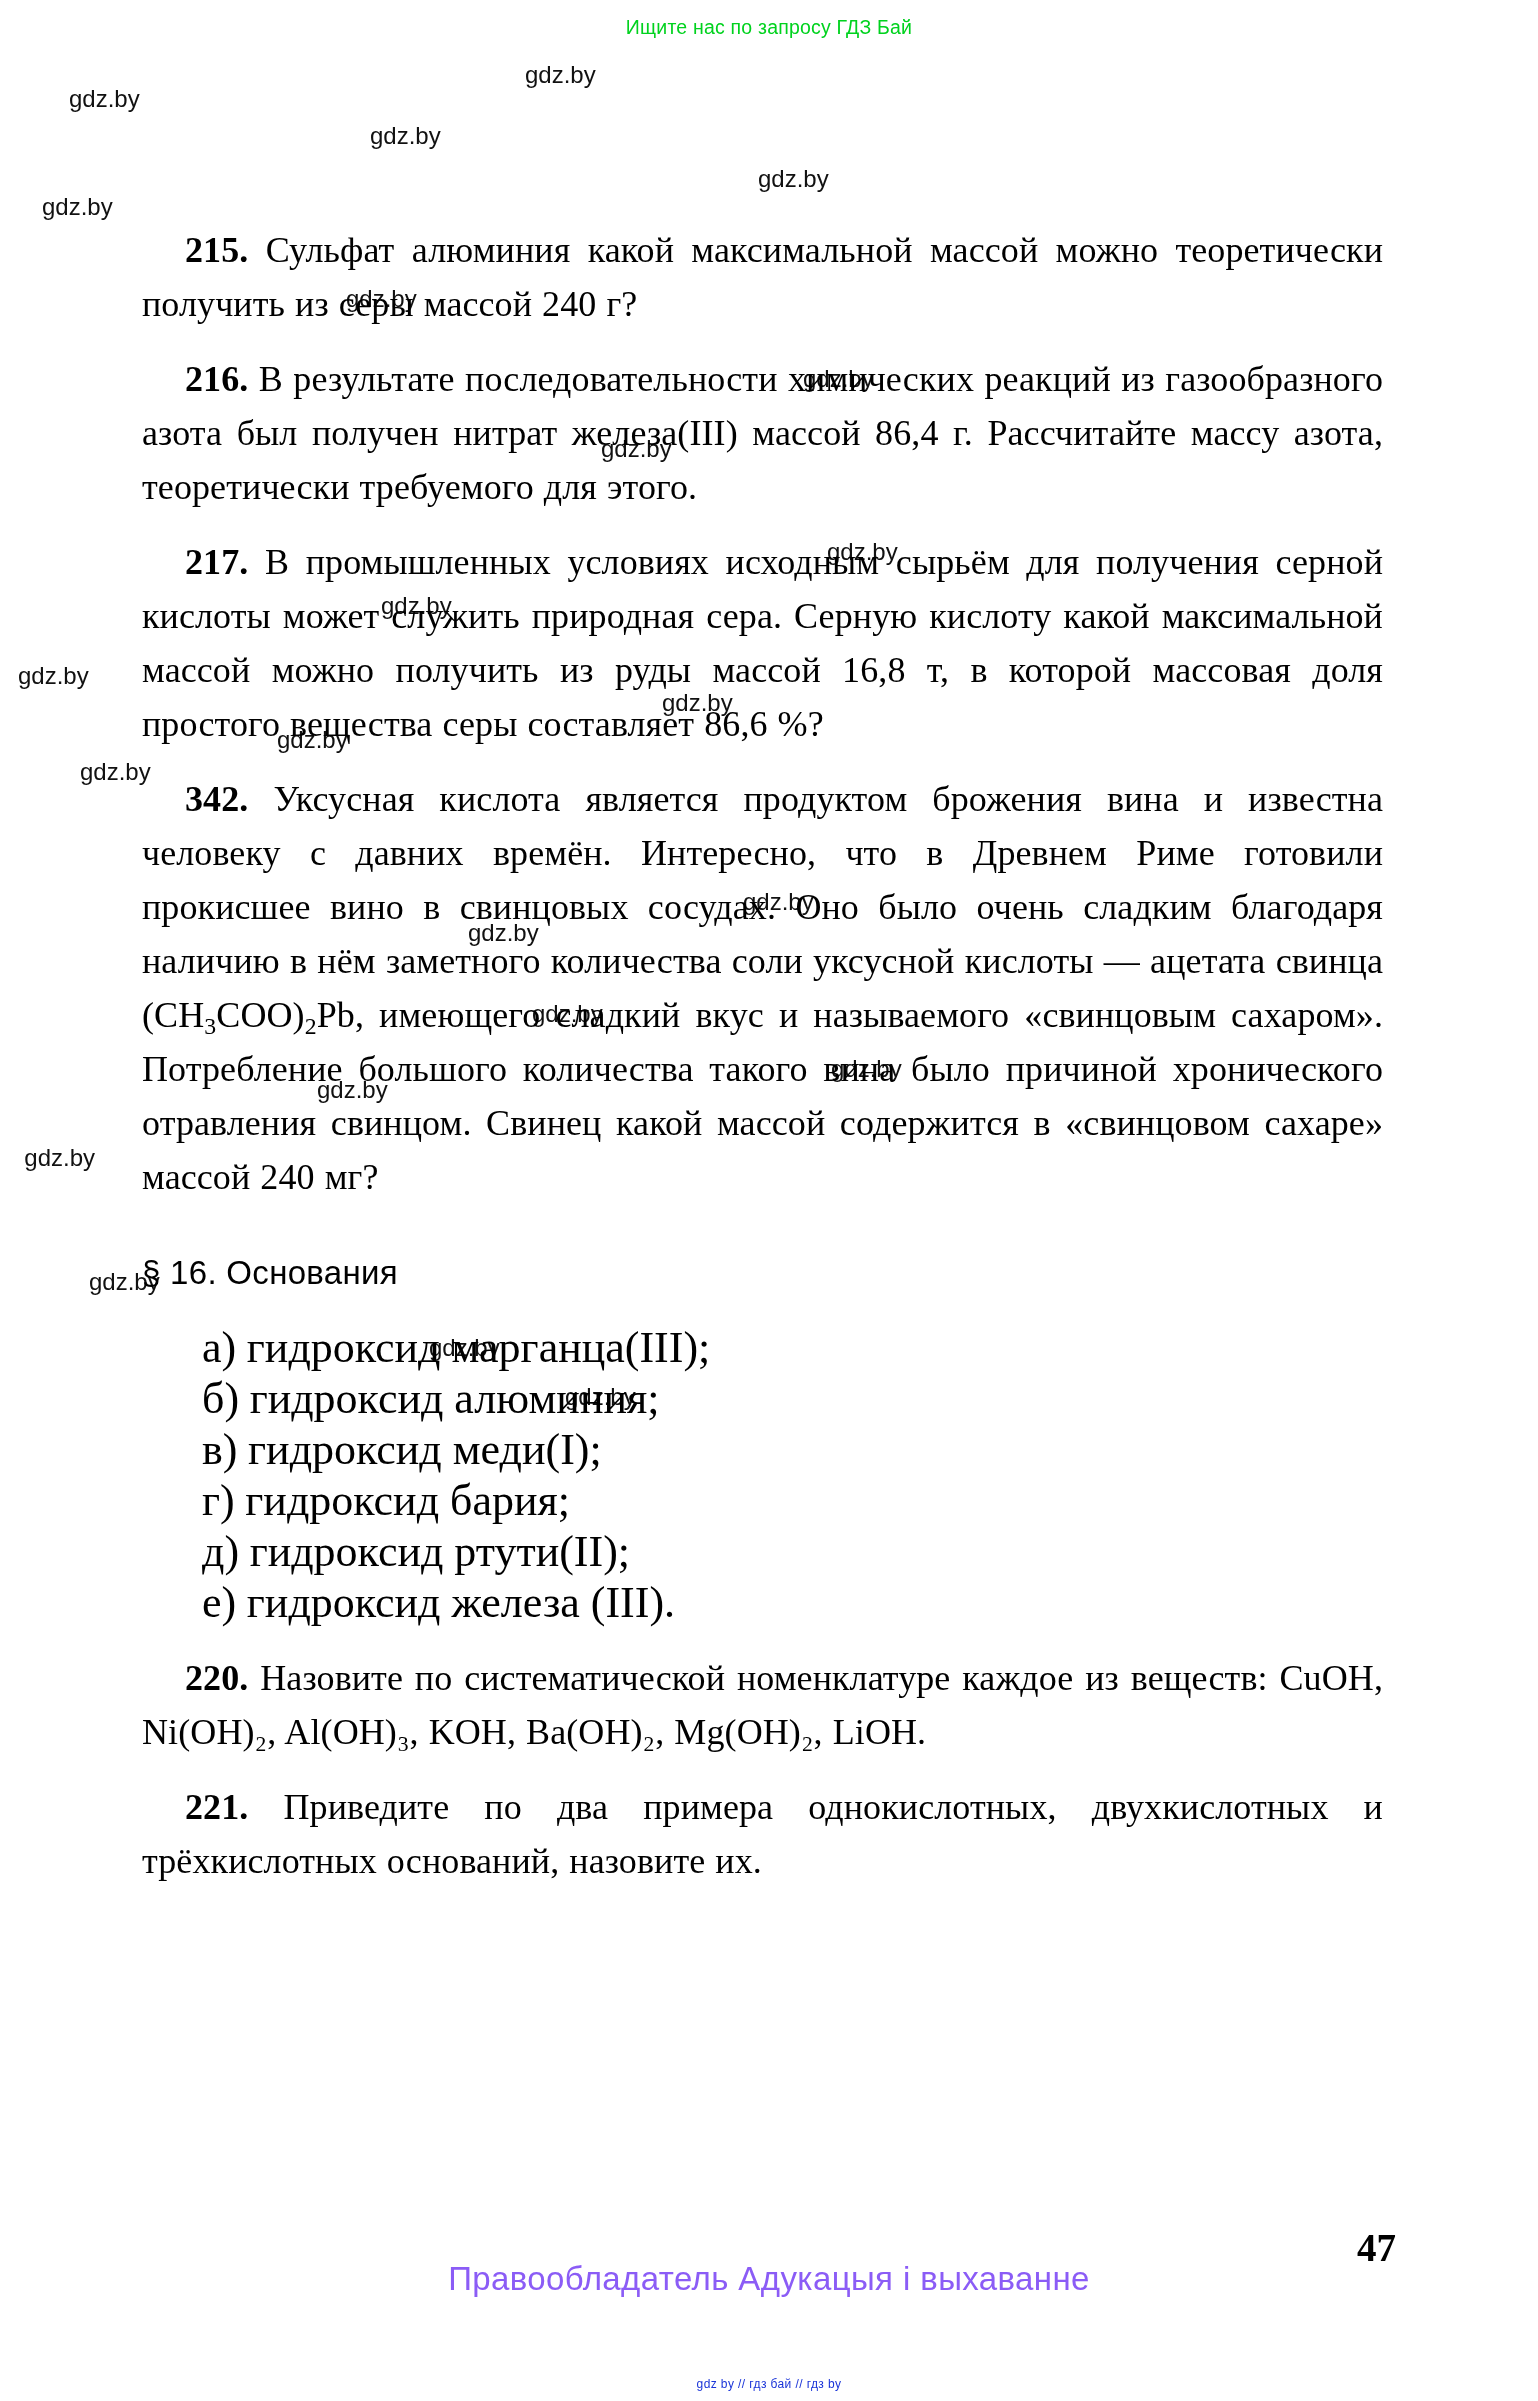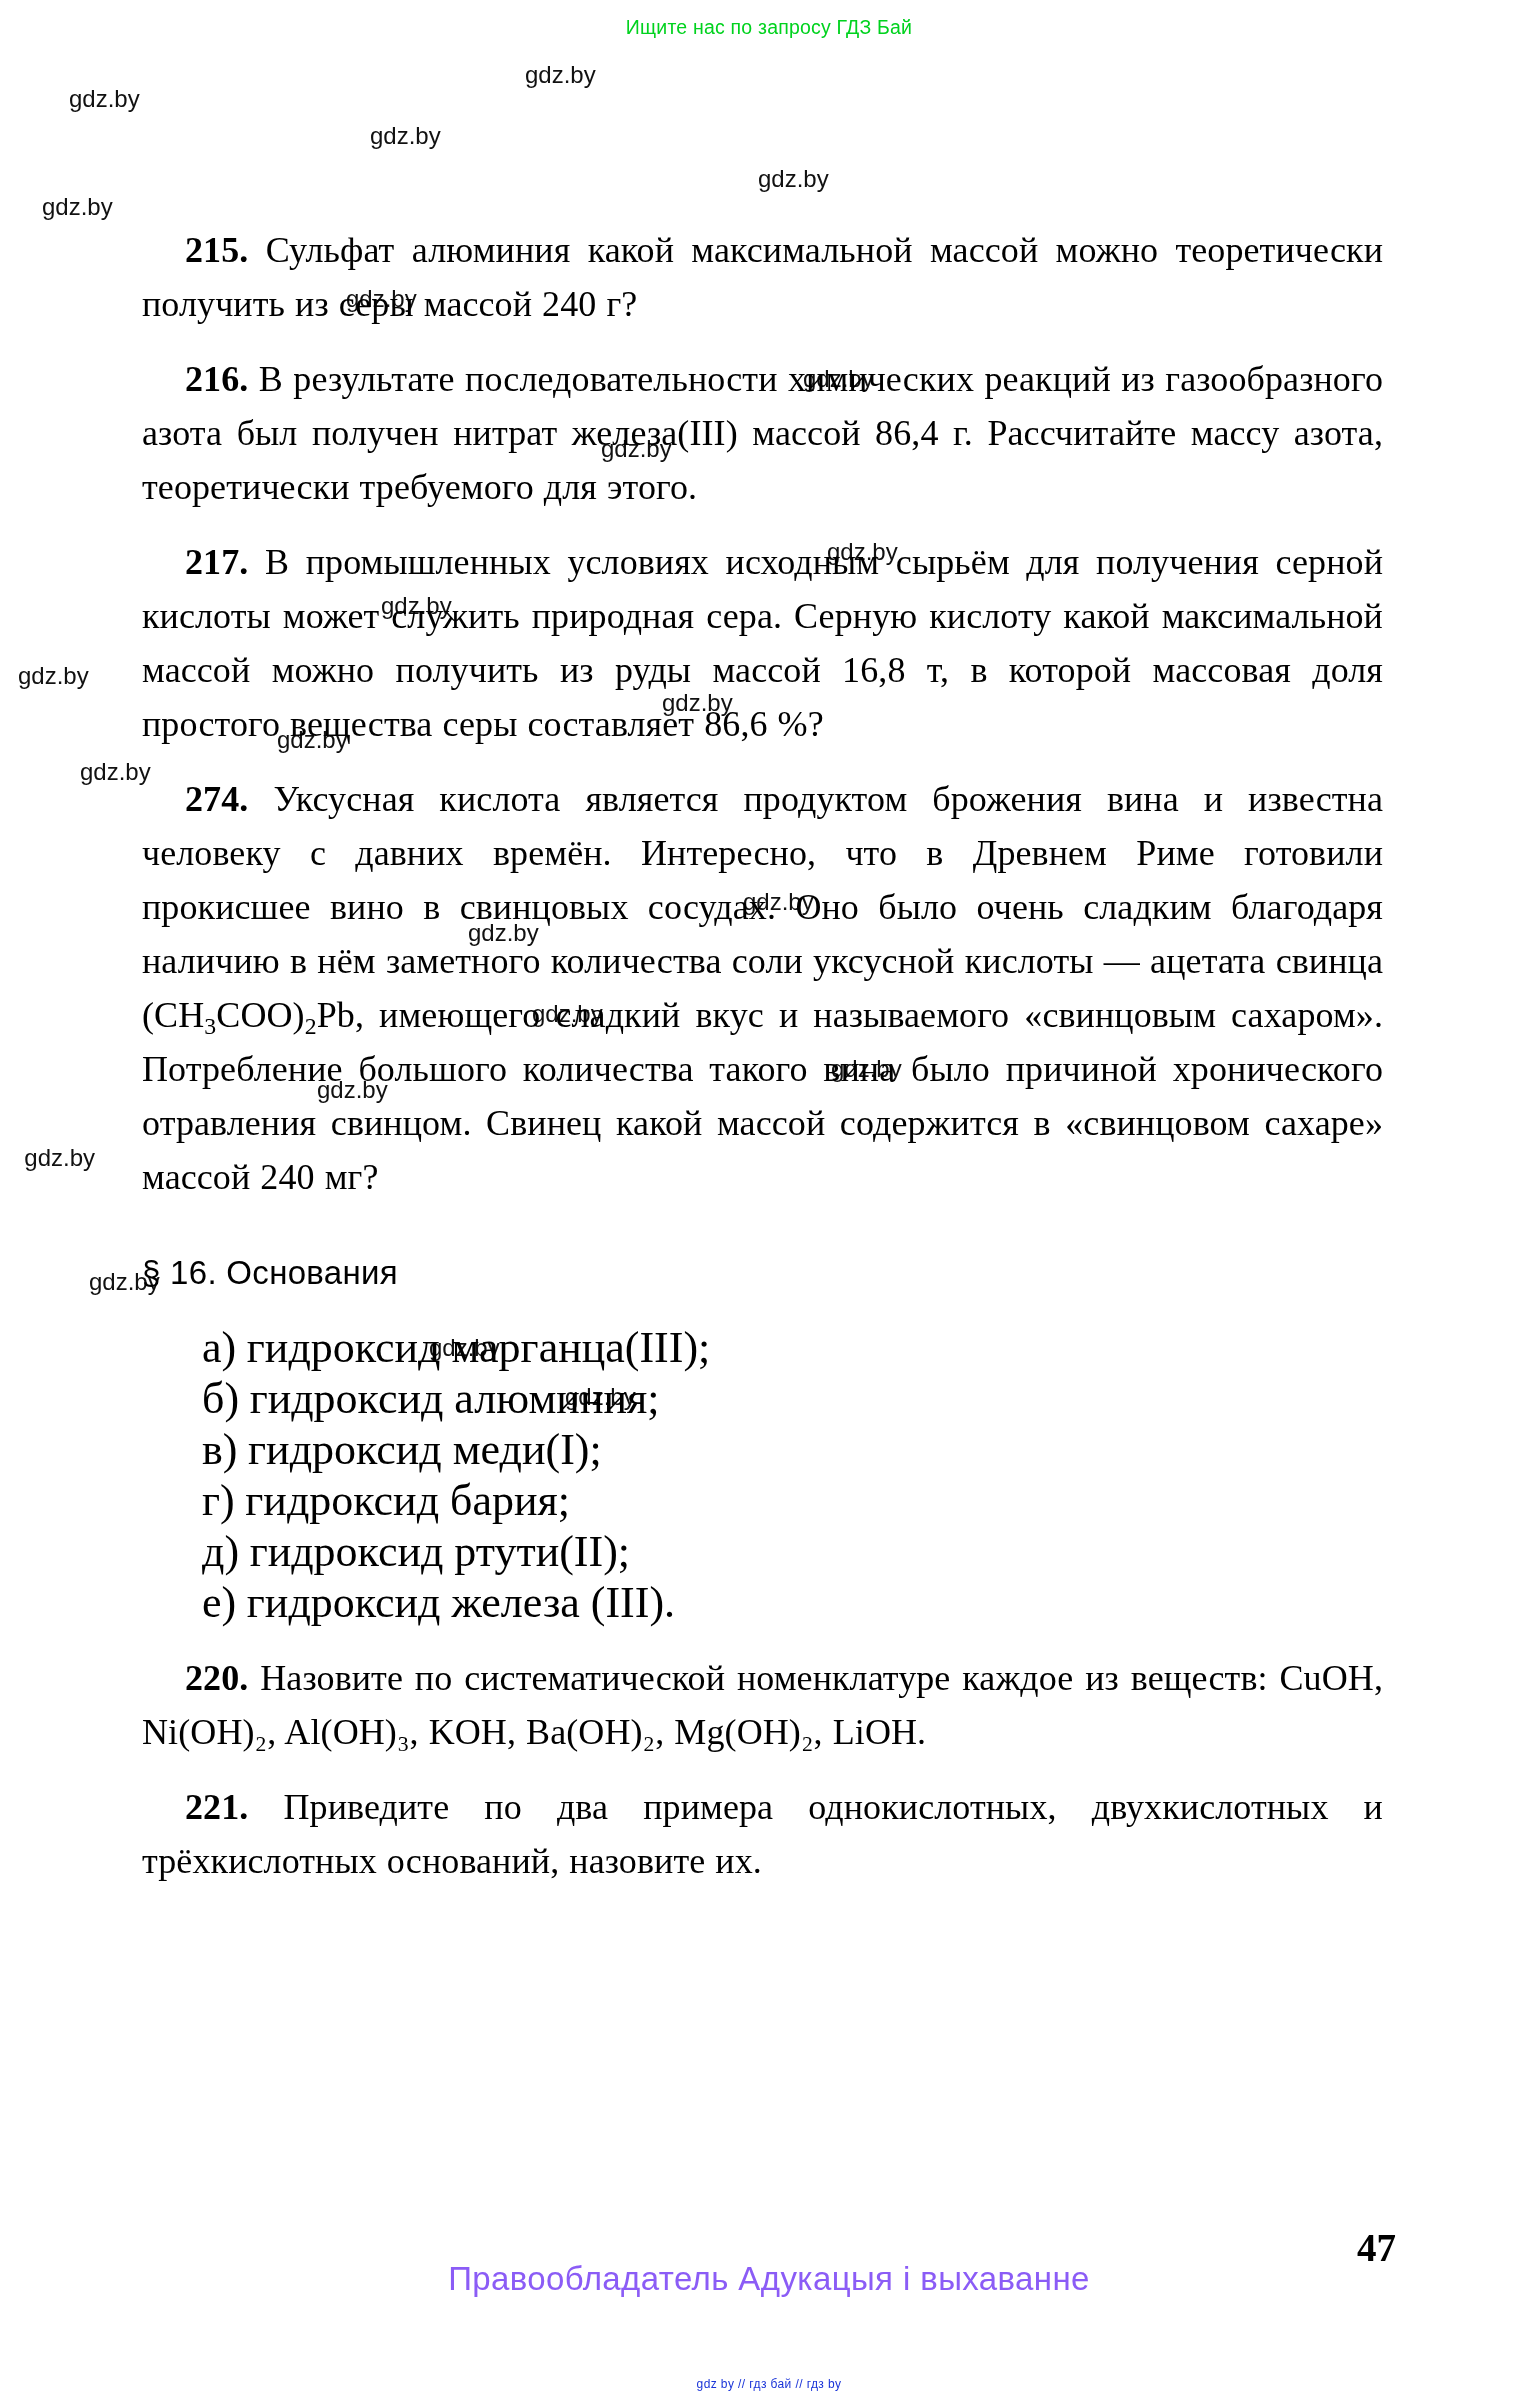--- a/index.html
+++ b/index.html
@@ -174,21 +174,21 @@
       <span class="task-num">216.</span>
       <span>В результате последовательности химических реакций из газообразного азота был получен нитрат железа(III) массой 86,4 г. Рассчитайте массу азота, теоретически требуемого для этого.</span>
     </p>
 
     <p class="task">
       <span class="task-num">217.</span>
       <span>В промышленных условиях исходным сырьём для получения серной кислоты может служить природная сера. Серную кислоту какой максимальной массой можно получить из руды массой 16,8 т, в которой массовая доля простого вещества серы составляет 86,6 %?</span>
     </p>
 
     <p class="task">
-      <span class="task-num">274.</span>
+      <span class="task-num">342.</span>
       <span>Уксусная кислота является продуктом брожения вина и известна человеку с давних времён. Интересно, что в Древнем Риме готовили прокисшее вино в свинцовых сосудах. Оно было очень сладким благодаря наличию в нём заметного количества соли уксусной кислоты — ацетата свинца (CH</span><sub>3</sub><span>COO)</span><sub>2</sub><span>Pb, имеющего сладкий вкус и называемого «свинцовым сахаром». Потребление большого количества такого вина было причиной хронического отравления свинцом. Свинец какой массой содержится в «свинцовом сахаре» массой 240 мг?</span>
     </p>
 
     <h2 class="section-heading">§ 16. Основания</h2>
 
     <ul class="letter-list" id="list-219">
         <li><span class="lbl">а)</span><span>гидроксид марганца(III);</span></li>
         <li><span class="lbl">б)</span><span>гидроксид алюминия;</span></li>
         <li><span class="lbl">в)</span><span>гидроксид меди(I);</span></li>
         <li><span class="lbl">г)</span><span>гидроксид бария;</span></li>

